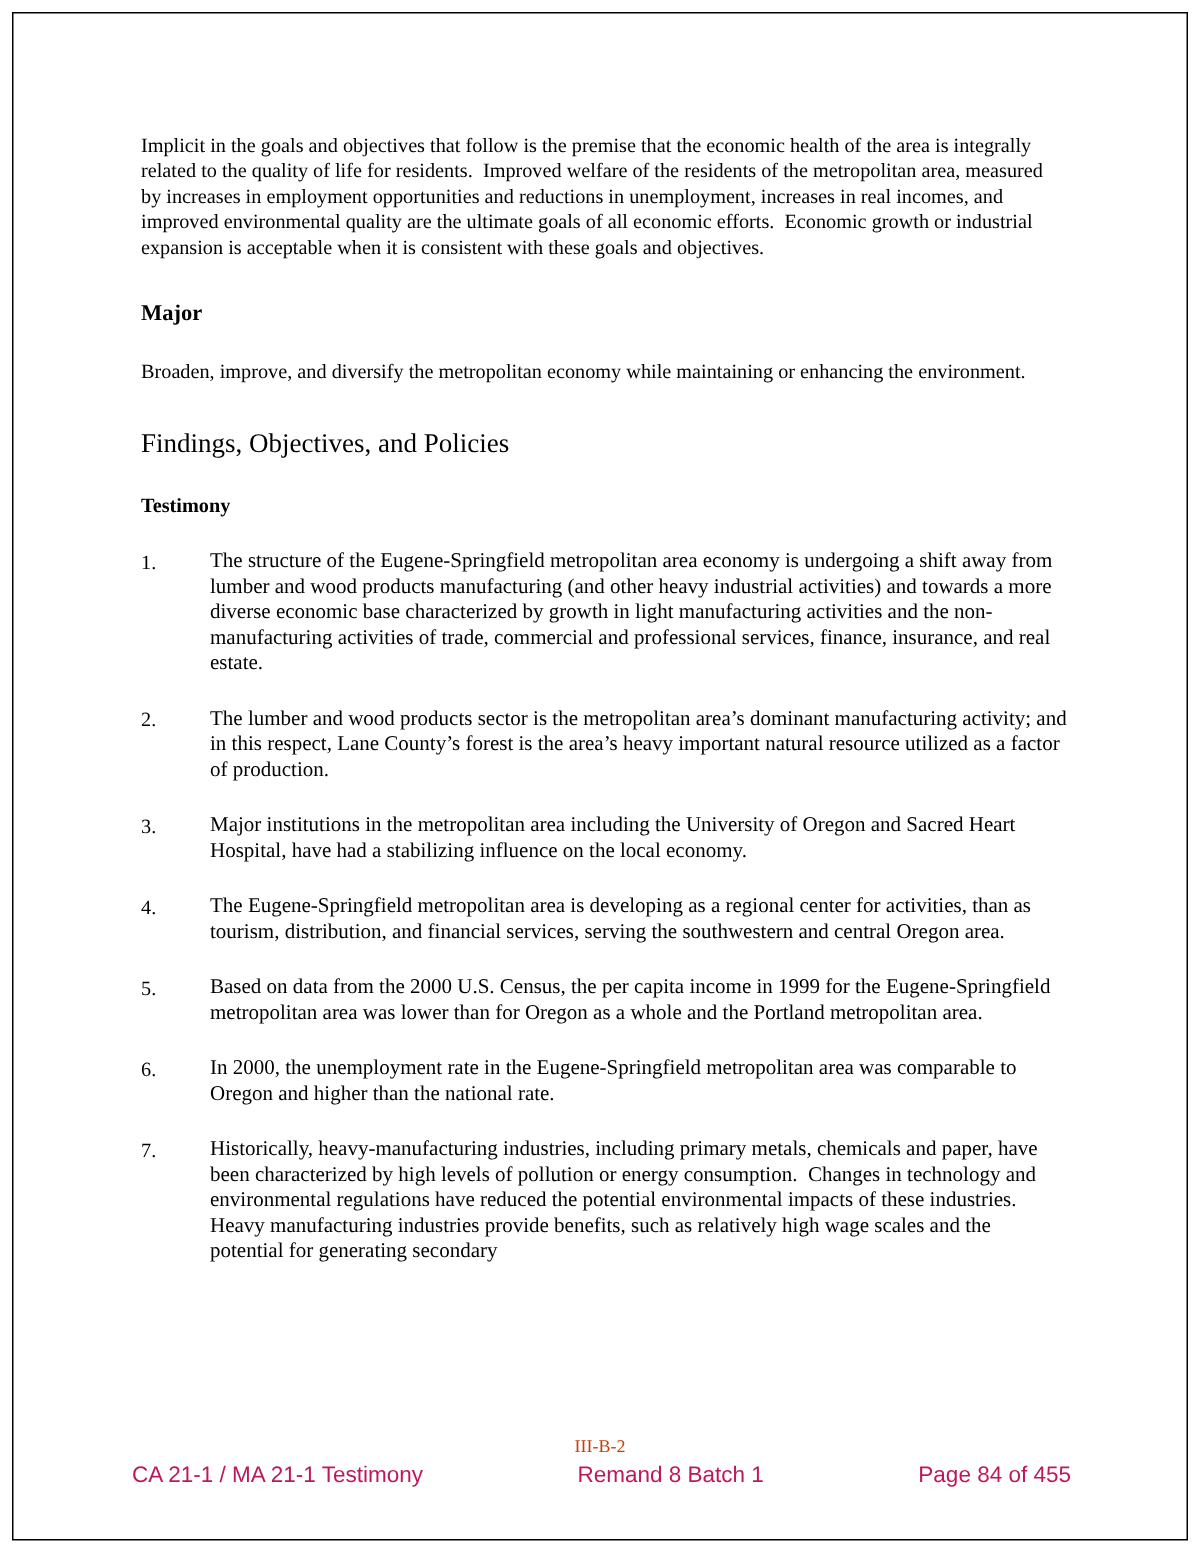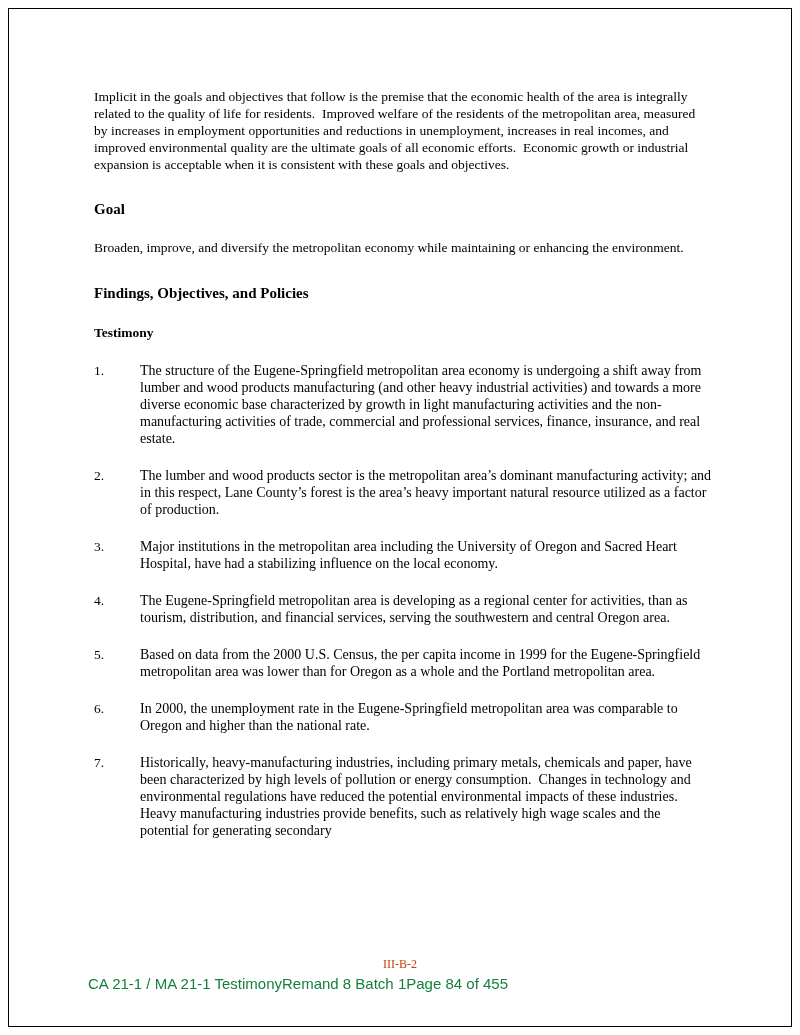--- a/index.html
+++ b/index.html
@@ -44,22 +44,22 @@
   }
   .goal-heading {
     font-size: 15px;
     font-weight: bold;
     margin: 0 0 21px 0;
   }
   .goal-text {
     margin-bottom: 29px;
   }
   .section-heading {
-    font-size: 15px;
-    font-weight: bold;
+    font-size: 18px;
+    font-weight: normal;
     margin: 0 0 23px 0;
   }
   .findings-heading {
     font-size: 13.5px;
     font-weight: bold;
     margin: 0 0 21px 0;
   }
   .finding {
     display: flex;
     margin-bottom: 20px;
@@ -84,38 +84,38 @@
     font-size: 12px;
     font-family: "Liberation Serif", serif;
     color: #c2410c;
   }
   .footer-red {
     position: absolute;
     left: 88px;
     right: 86px;
     top: 975px;
     display: flex;
-    justify-content: flex-start;
+    justify-content: space-between;
     align-items: baseline;
     font-family: "Liberation Sans", sans-serif;
     font-size: 15px;
-    color: #15803d;
+    color: #be185d;
   }
 </style>
 </head>
 <body>
 
 <div class="page">
   <div class="page-border"></div>
 
   <div class="content">
 
     <p class="body-text intro">Implicit in the goals and objectives that follow is the premise that the economic health of the area is integrally related to the quality of life for residents.  Improved welfare of the residents of the metropolitan area, measured by increases in employment opportunities and reductions in unemployment, increases in real incomes, and improved environmental quality are the ultimate goals of all economic efforts.  Economic growth or industrial expansion is acceptable when it is consistent with these goals and objectives.</p>
 
-    <h2 class="goal-heading">Goal</h2>
+    <h2 class="goal-heading">Major</h2>
 
     <p class="body-text goal-text">Broaden, improve, and diversify the metropolitan economy while maintaining or enhancing the environment.</p>
 
     <h1 class="section-heading">Findings, Objectives, and Policies</h1>
 
     <h3 class="findings-heading">Testimony</h3>
 
     <div class="finding">
       <span class="num">1.</span>
       <span class="txt">The structure of the Eugene-Springfield metropolitan area economy is undergoing a shift away from lumber and wood products manufacturing (and other heavy industrial activities) and towards a more diverse economic base characterized by growth in light manufacturing activities and the non-manufacturing activities of trade, commercial and professional services, finance, insurance, and real estate.</span>

